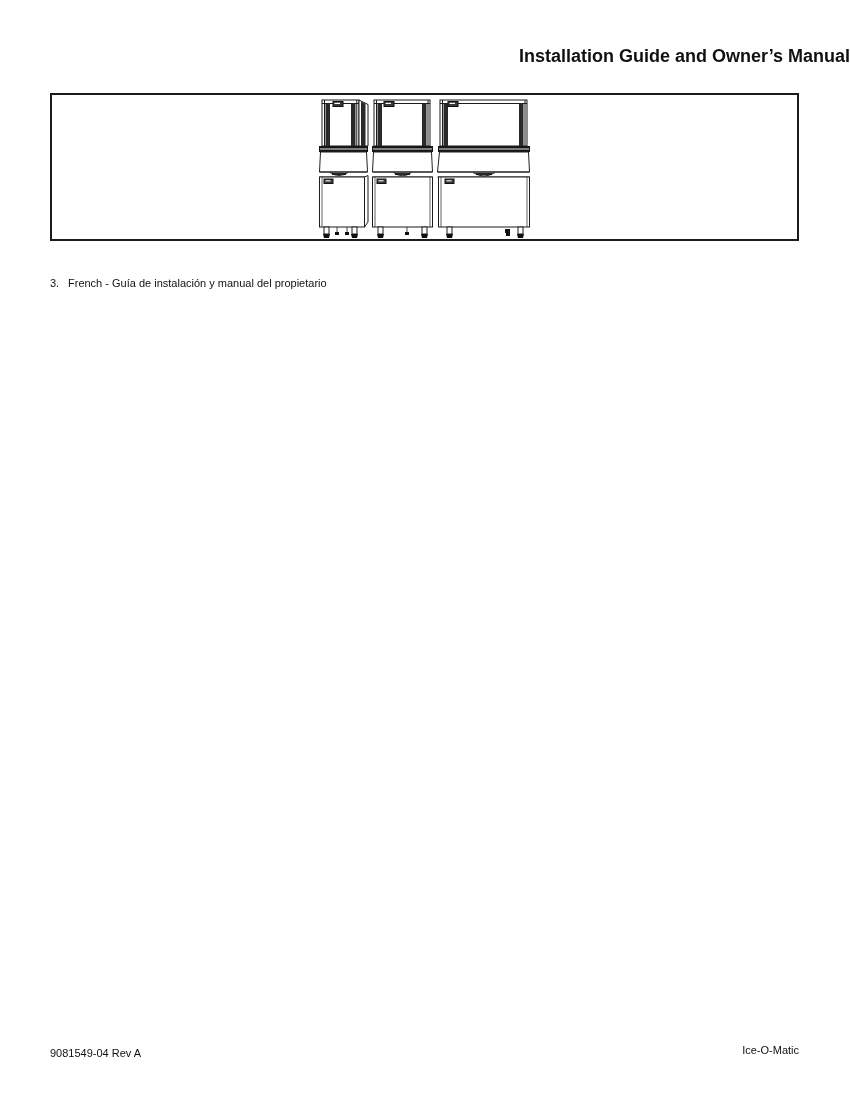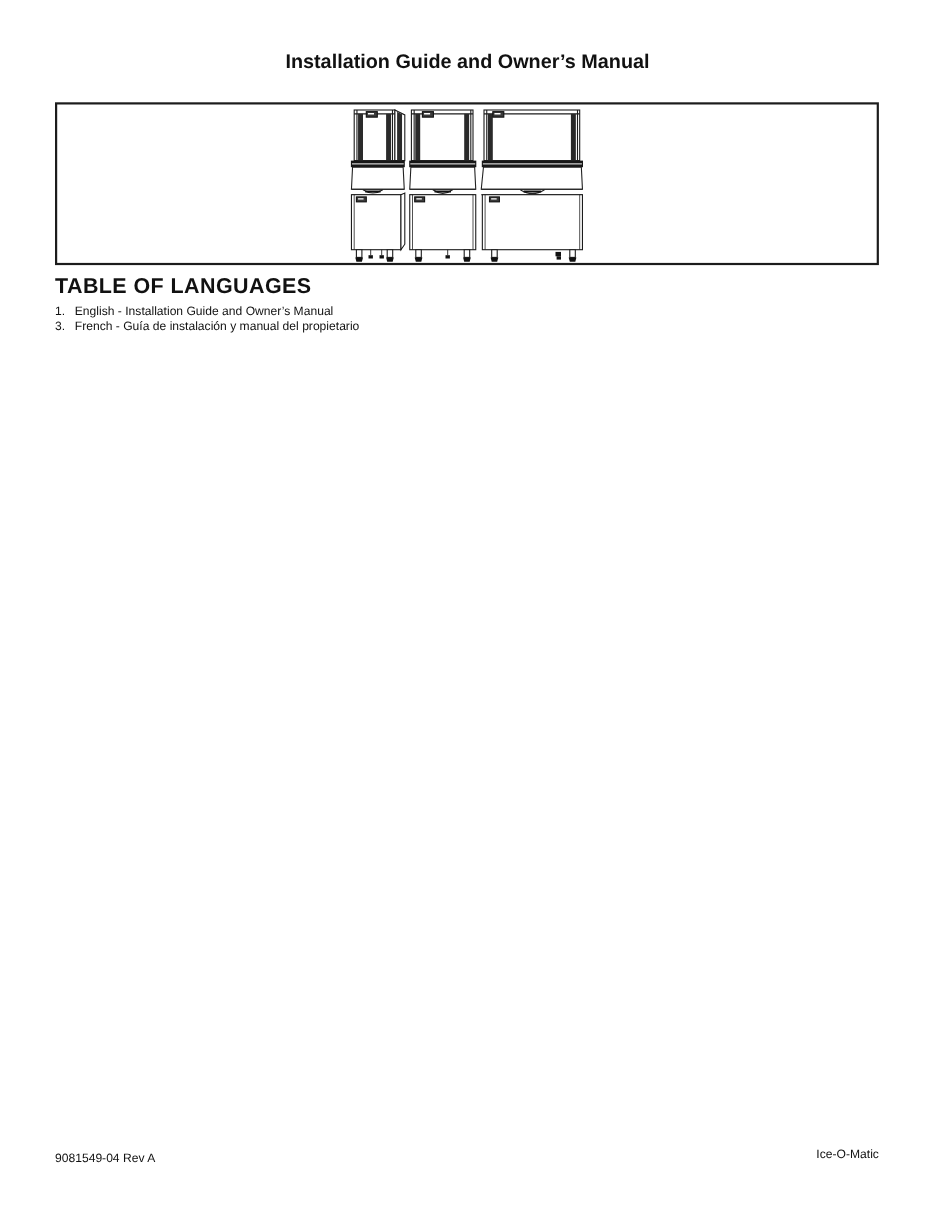--- a/index.html
+++ b/index.html
@@ -5,21 +5,21 @@
   :root { --ink:#1c1c1c; --paper:#ffffff; }
   * { margin:0; padding:0; box-sizing:border-box; }
   html,body { background:#fff; }
   .page {
     position:relative; width:850px; height:1100px;
     background:var(--paper,#fff); overflow:hidden;
     font-family:"Liberation Sans", sans-serif; color:var(--ink,#1c1c1c);
   }
   .doc-title {
     position:absolute; top:46px; left:0; width:100%;
-    text-align:center; font-size:18px; font-weight:bold; color:#111;
+    text-align:right; font-size:18px; font-weight:bold; color:#111;
   }
   .figure-box {
     position:absolute; left:50px; top:93px; width:749px; height:148px;
     border:2px solid var(--ink,#1c1c1c); background:#fff;
   }
   .figure-box svg { display:block; width:745px; height:144px; }
   .section-heading {
     position:absolute; left:50px; top:249px;
     font-size:19.5px; font-weight:bold; letter-spacing:0.4px; color:#111;
     white-space:nowrap;
@@ -126,26 +126,22 @@
         <rect x="395" y="132" width="5" height="7" fill="#fff"></rect>
         <polygon points="394,139 401,139 400,143 395,143" fill="#111" stroke="none"></polygon>
         <rect x="466" y="132" width="5" height="7" fill="#fff"></rect>
         <polygon points="465,139 472,139 471,143 466,143" fill="#111" stroke="none"></polygon>
         <rect x="453" y="134" width="5" height="4" fill="#111" stroke="none"></rect>
         <rect x="454" y="138" width="4" height="3" fill="#111" stroke="none"></rect>
       </g>
     </svg>
   </div>
 
-  <div class="section-heading">TABLE OF LANGUAGES</div>
 
   <div class="lang-list">
-    <div class="lang-item">
-      <span class="num">1.</span><span class="txt">English - Installation Guide and Owner’s Manual</span>
-    </div>
     <div class="lang-item">
       <span class="num">3.</span><span class="txt">French - Guía de instalación y manual del propietario</span>
     </div>
   </div>
 
   <div class="footer-left">9081549-04 Rev A</div>
   <div class="footer-right">Ice-O-Matic</div>
 
 </div>
 

